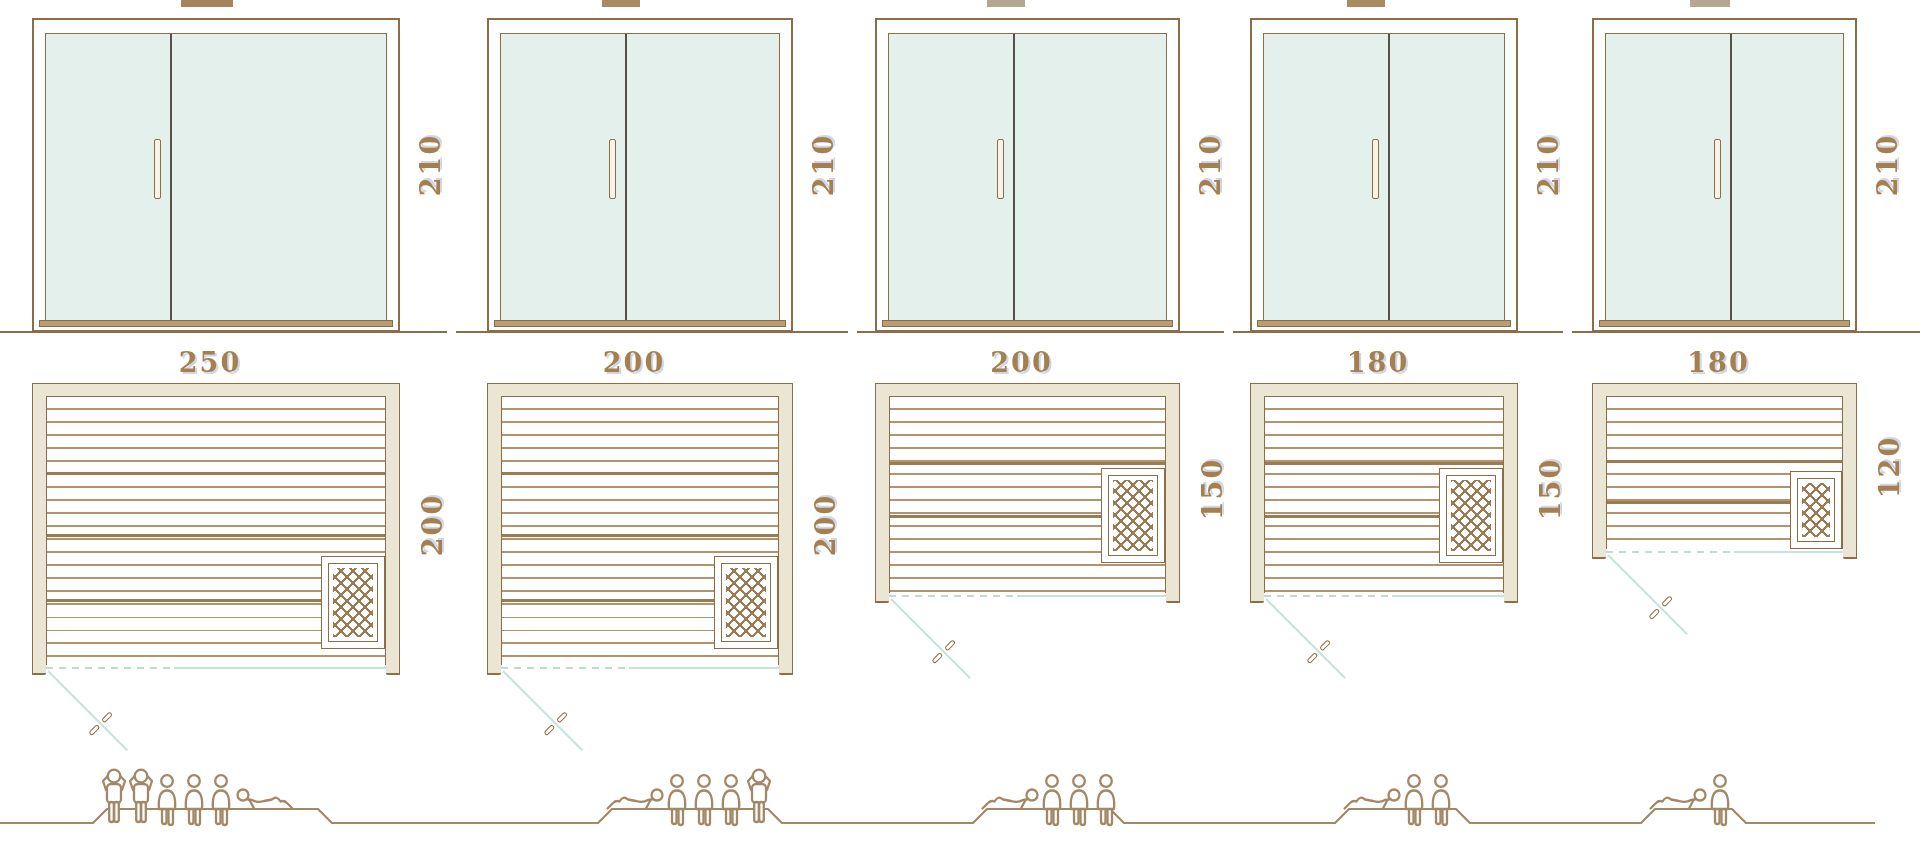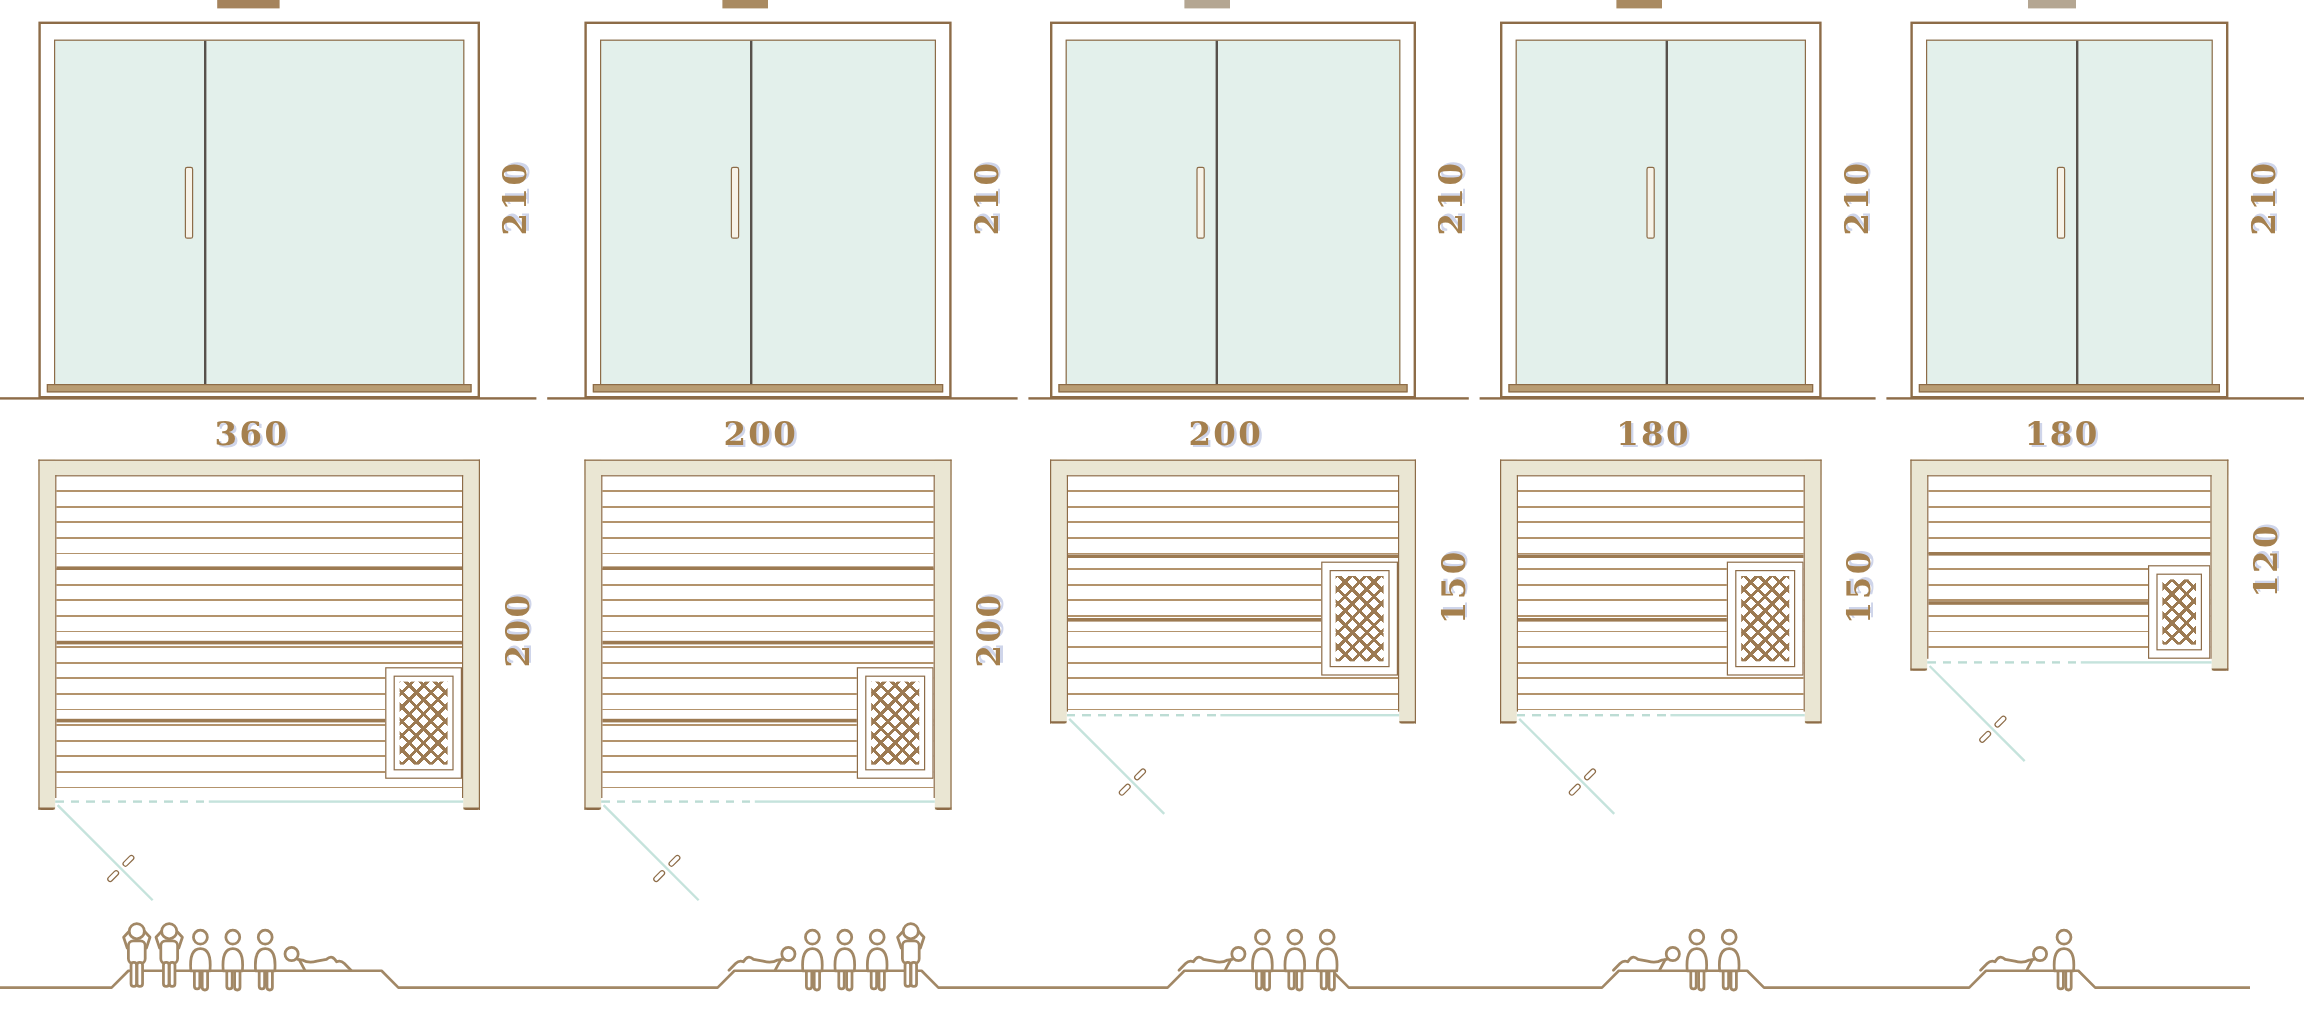--- a/index.html
+++ b/index.html
@@ -49,21 +49,21 @@
 <div id="canvas">
     <div class="topbar" style="left: 181px; width: 52px; background: rgb(165, 131, 92);"></div>
     <div class="elev" style="left: 32px; width: 368px; height: 314px;">
       <div class="glass">
         <div class="divider" style="left: 124px;"></div>
         <div class="handle-elev" style="left: 108px; top: 105px;"></div>
       </div>
       <div class="sill"></div>
     </div>
     <div class="dim-label vert" style="left: 430px; top: 165px;">210</div>
-    <div class="dim-label" style="left: 210px; top: 362px;">360</div>
+    <div class="dim-label" style="left: 210px; top: 362px;">250</div>
     <div class="plan" style="left: 32px; width: 368px; height: 292px;">
       <div class="walls"></div>
       <div class="plan-frame"></div>
       <div class="postcap" style="left: 0px;"></div>
       <div class="postcap" style="right: 0px;"></div>
       <div class="interior">
         <div class="slat-thick" style="top: 75px;"></div>
         <div class="slat-thick" style="top: 137px;"></div>
         <div class="slat-thick" style="top: 202px;"></div>
         <div class="heater-region" style="right: 0px; top: 159px; width: 64px; height: 93px;">

